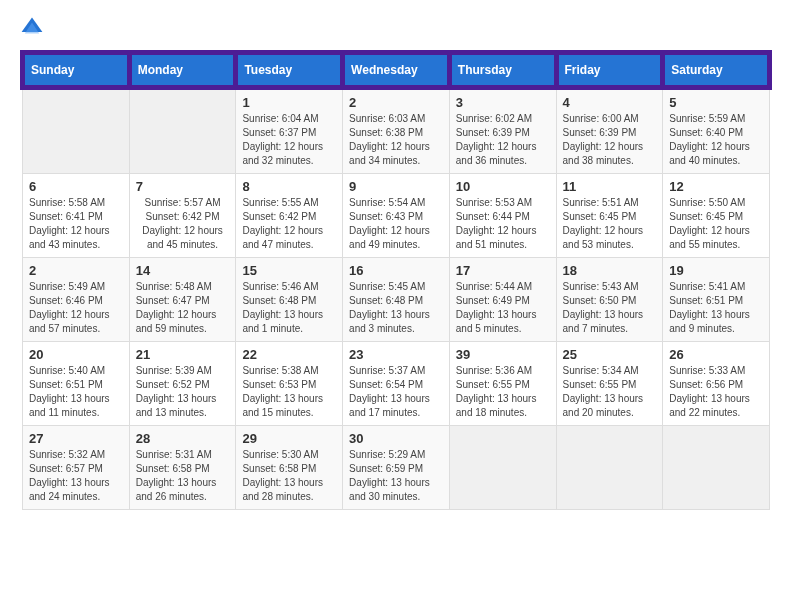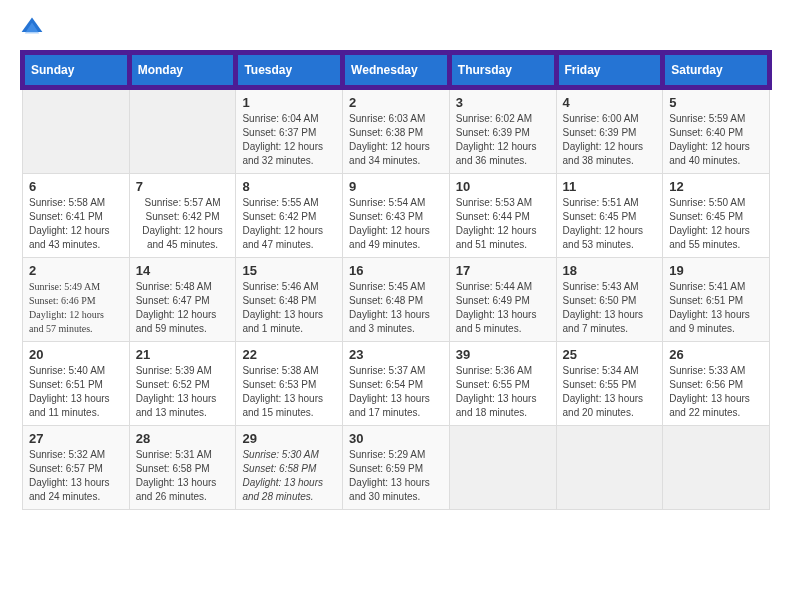--- a/index.html
+++ b/index.html
@@ -226,21 +226,21 @@
             <span class="day-number">12</span>
             <div class="day-info" style="white-space: pre-line;">Sunrise: 5:50 AM
 Sunset: 6:45 PM
 Daylight: 12 hours
 and 55 minutes.</div>
           </td>
         </tr>
         <tr>
           <td>
             <span class="day-number">2</span>
-            <div class="day-info" style="white-space: pre-line; font-family: Liberation Serif, serif;">Sunrise: 5:49 AM
+            <div class="day-info" style="white-space: pre-line;">Sunrise: 5:49 AM
 Sunset: 6:46 PM
 Daylight: 12 hours
 and 57 minutes.</div>
           </td>
           <td>
             <span class="day-number">14</span>
             <div class="day-info" style="white-space: pre-line;">Sunrise: 5:48 AM
 Sunset: 6:47 PM
 Daylight: 12 hours
 and 59 minutes.</div>
@@ -342,21 +342,21 @@
           </td>
           <td>
             <span class="day-number">28</span>
             <div class="day-info" style="white-space: pre-line;">Sunrise: 5:31 AM
 Sunset: 6:58 PM
 Daylight: 13 hours
 and 26 minutes.</div>
           </td>
           <td>
             <span class="day-number">29</span>
-            <div class="day-info" style="white-space: pre-line; font-style: italic;">Sunrise: 5:30 AM
+            <div class="day-info" style="white-space: pre-line;">Sunrise: 5:30 AM
 Sunset: 6:58 PM
 Daylight: 13 hours
 and 28 minutes.</div>
           </td>
           <td>
             <span class="day-number">30</span>
             <div class="day-info" style="white-space: pre-line;">Sunrise: 5:29 AM
 Sunset: 6:59 PM
 Daylight: 13 hours
 and 30 minutes.</div>

